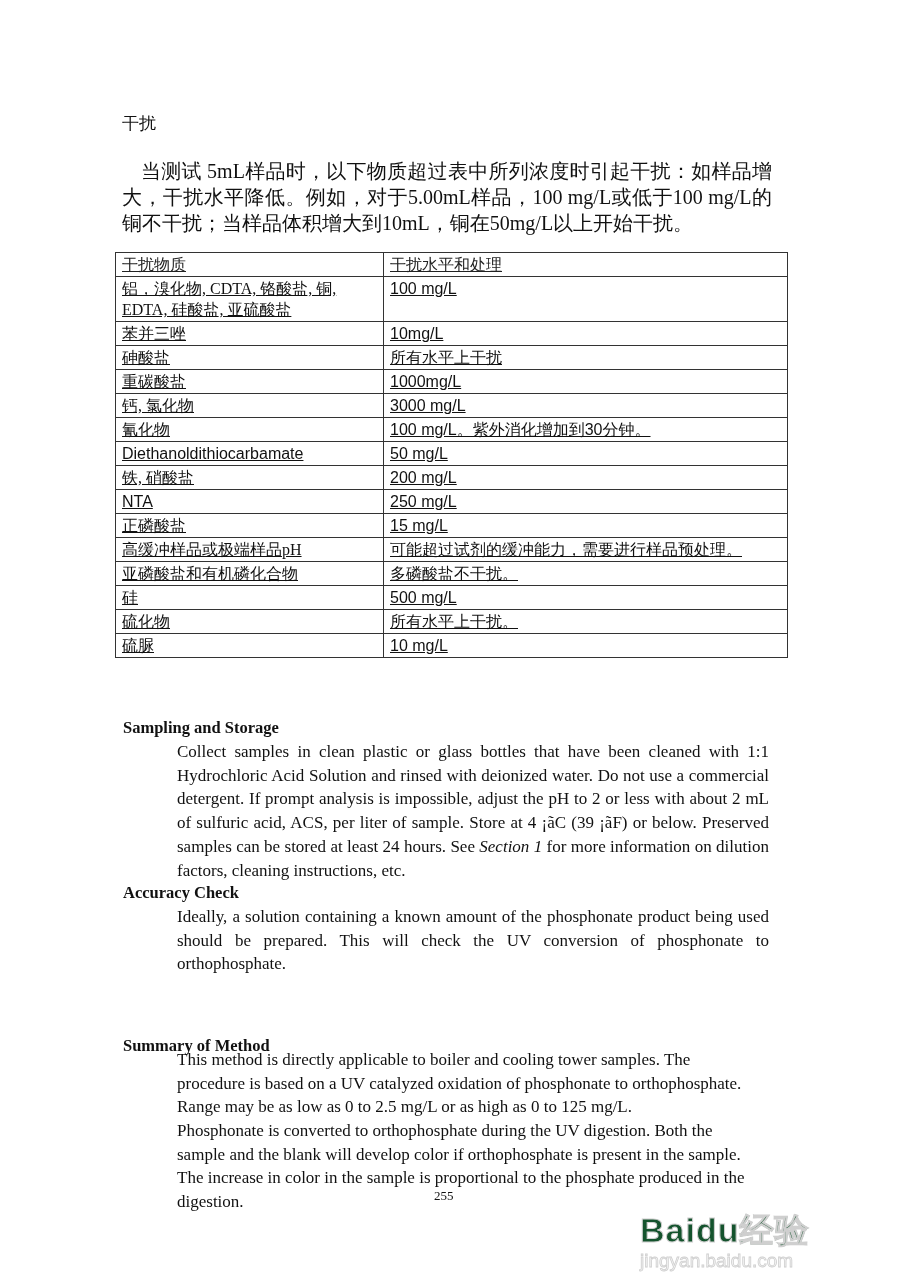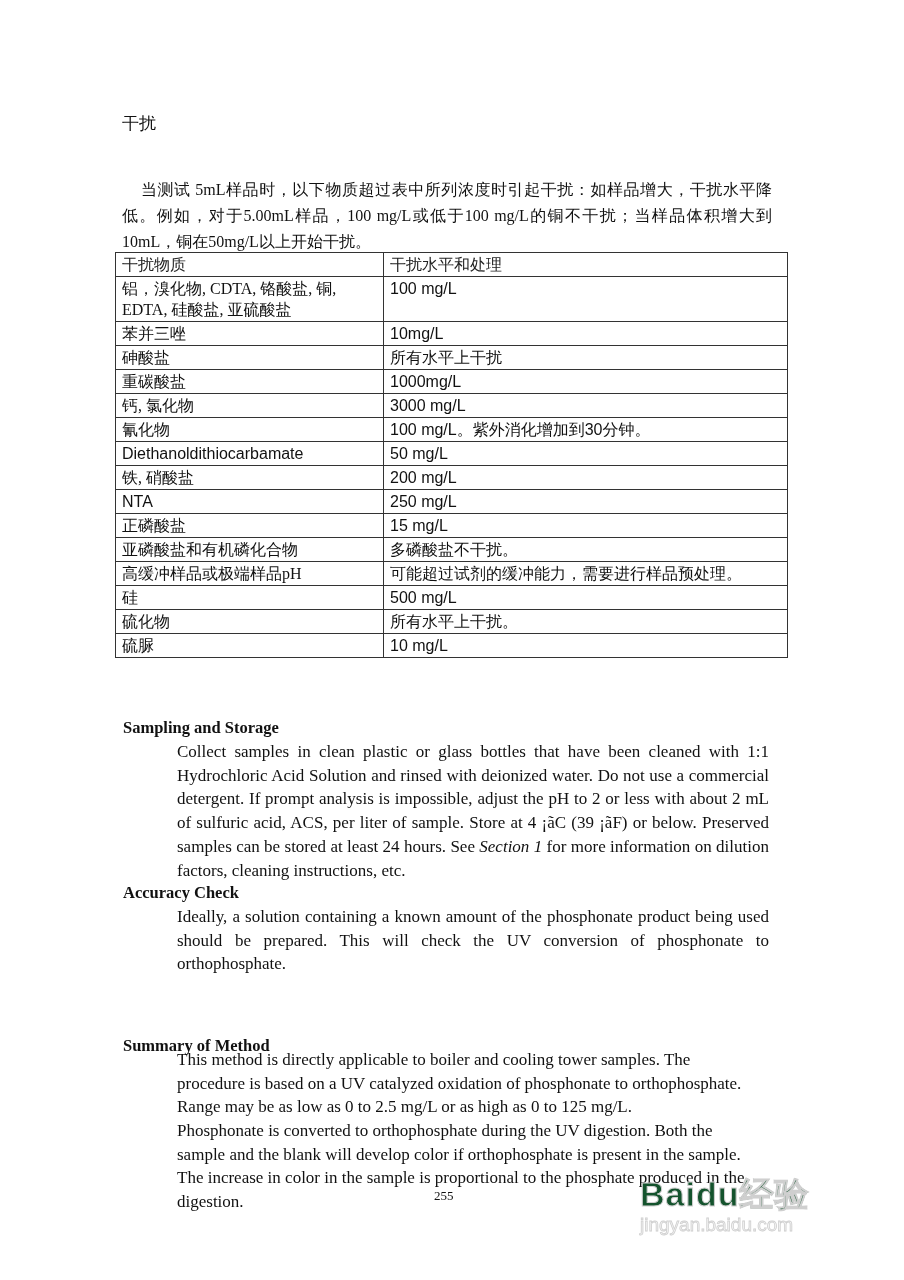--- a/index.html
+++ b/index.html
@@ -1,25 +1,25 @@
 <!DOCTYPE html>
 <html><head>
   <meta charset="utf-8">
   <style>
     html, body { margin: 0; padding: 0; background: #ffffff; }
     body { width: 904px; height: 1280px; position: relative; overflow: hidden; color: #111; }
     .page { position: absolute; left: 0; top: 0; width: 744px; height: 1280px; }
     .serif { font-family: "Liberation Serif", "DejaVu Serif", serif; }
-    .sans { font-family: "Liberation Sans", "DejaVu Sans", sans-serif; }
+    .sans { font-family: "Liberation Sans", "DejaVu Sans", sans-serif; margin-top: 36px; }
 
     .section-title { position: absolute; left: 122px; top: 112px; font-size: 17px; }
-    .intro { position: absolute; left: 122px; top: 158px; width: 650px; font-size: 16px; line-height: 26px; text-indent: 19px; text-align: justify; margin-top: 19px; }
+    .intro { position: absolute; left: 122px; top: 158px; width: 650px; font-size: 20px; line-height: 26px; text-indent: 19px; text-align: justify; }
 
     table.interf { position: absolute; left: 115px; top: 252px; width: 673px; border-collapse: collapse; font-size: 16px; }
-    table.interf td { border: 1px solid #333; padding: 1px 6px 1px 6px; vertical-align: top; line-height: 21px; height: 21px; }
+    table.interf td { border: 1px solid #333; padding: 1px 6px 1px 6px; vertical-align: top; line-height: 21px; height: 21px; text-decoration: underline; }
     table.interf td.c1 { width: 255px; }
     table.interf tr.head td { color: #222; }
 
     .h2 { position: absolute; left: 123px; font-weight: bold; font-size: 16.5px; }
     .para { position: absolute; left: 177px; width: 592px; font-size: 17px; line-height: 23.7px; text-align: justify; }
     .para.left { text-align: left; margin-top: 48px; }
     .para i { font-style: italic; }
 
     .page-number { position: absolute; left: 434px; top: 1188px; font-size: 13px; }
 
@@ -75,26 +75,26 @@
         </tr>
         <tr>
           <td class="c1 sans">NTA</td>
           <td class="sans">250 mg/L</td>
         </tr>
         <tr>
           <td class="c1 serif">正磷酸盐</td>
           <td class="sans">15 mg/L</td>
         </tr>
         <tr>
+          <td class="c1 serif">高缓冲样品或极端样品pH</td>
+          <td class="serif">可能超过试剂的缓冲能力，需要进行样品预处理。</td>
+        </tr>
+        <tr>
           <td class="c1 serif">亚磷酸盐和有机磷化合物</td>
           <td class="serif">多磷酸盐不干扰。</td>
-        </tr>
-        <tr>
-          <td class="c1 serif">高缓冲样品或极端样品pH</td>
-          <td class="serif">可能超过试剂的缓冲能力，需要进行样品预处理。</td>
         </tr>
         <tr>
           <td class="c1 serif">硅</td>
           <td class="sans">500 mg/L</td>
         </tr>
         <tr>
           <td class="c1 serif">硫化物</td>
           <td class="serif">所有水平上干扰。</td>
         </tr>
         <tr>

